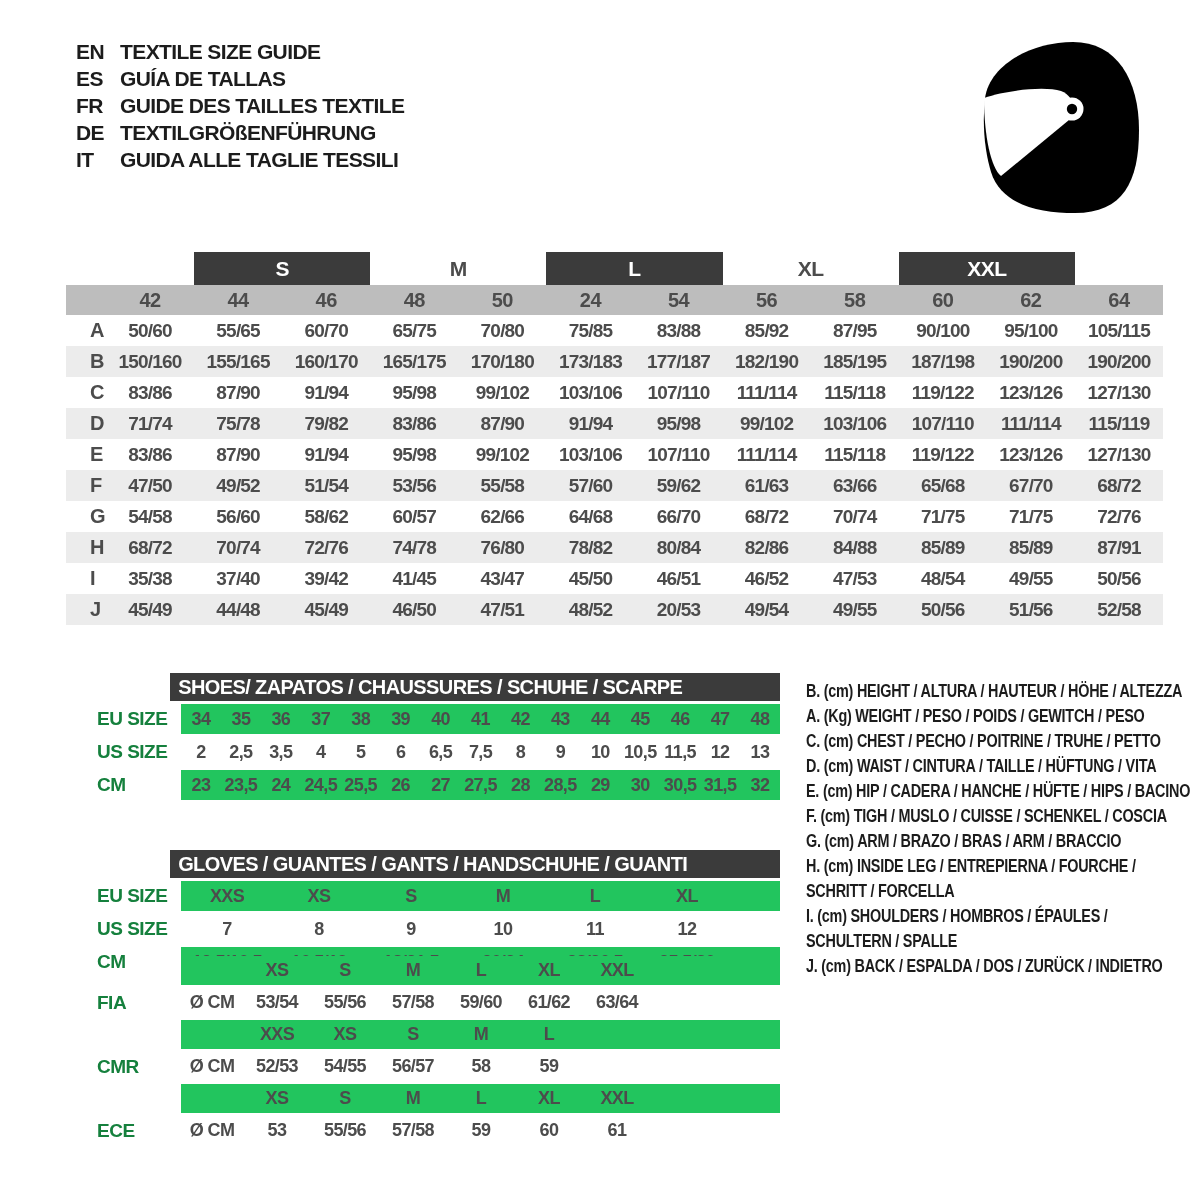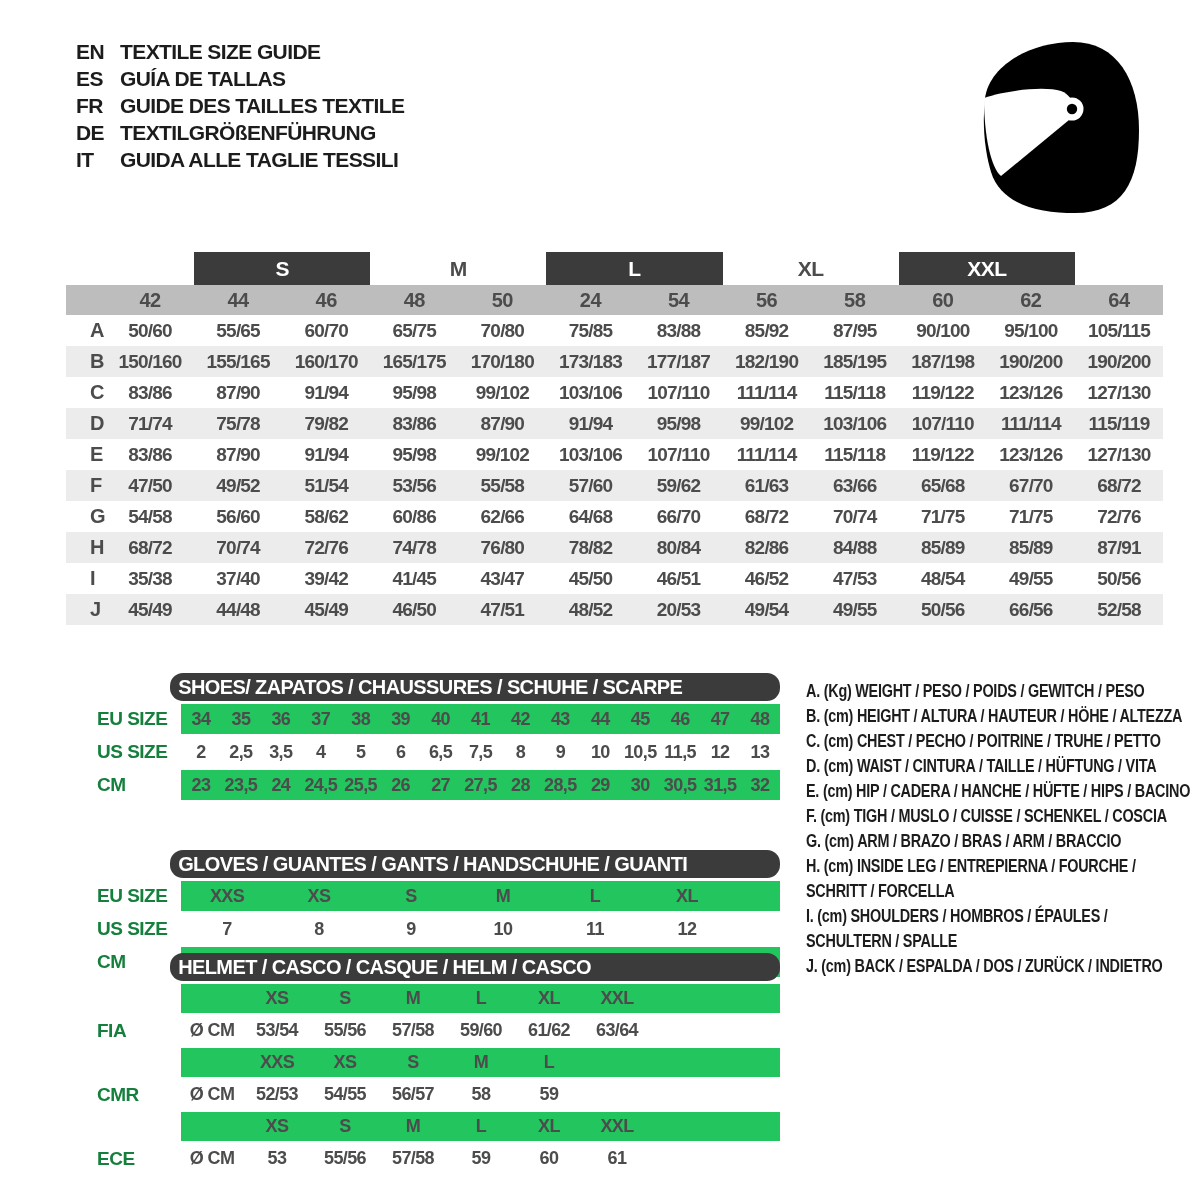--- a/index.html
+++ b/index.html
@@ -33,21 +33,21 @@
 
   
   .section { position: absolute; left: 66px; width: 714px; }
   .shoes-section  { top: 673px; }
   .gloves-section { top: 806px; margin-top: 44px; }
   .helmet-section { top: 953px; }
   .sg-row { display: flex; margin-bottom: 3px; align-items: stretch; }
   .row-label { width: 115px; display: flex; align-items: center; font-weight: 700; font-size: 19px;
       color: #15803d; letter-spacing: -0.5px; padding-left: 31px; white-space: nowrap; }
   .section-bar { width: 699px; height: 28px; background: #3b3b3b; color: #ffffff;
-      display: flex; align-items: center; padding-left: 8px; overflow: hidden; border-radius: 13px; }
+      display: flex; align-items: center; padding-left: 8px; overflow: hidden; }
   .bar-text { font-weight: 700; font-size: 20px; letter-spacing: -0.6px; white-space: nowrap; }
   .row-content { width: 599px; height: 30px; display: grid; align-items: center; }
   .helmet-section .row-content { height: 29px; }
   .row-content.shaded { background: #22c55e; }
   .shoes-section  .row-content { grid-template-columns: repeat(15, 1fr); }
   .gloves-section .row-content { grid-template-columns: repeat(6, 92px) 1fr; }
   .helmet-section .row-content { grid-template-columns: 62px repeat(6, 68px) 1fr; }
   .cell { text-align: center; font-weight: 700; font-size: 18px; color: #4c4c4c;
       letter-spacing: -0.6px; white-space: nowrap; }
 
@@ -203,21 +203,21 @@
         <div class="val-cell">63/66</div>
         <div class="val-cell">65/68</div>
         <div class="val-cell">67/70</div>
         <div class="val-cell">68/72</div>
       </div>
       <div class="data-row">
         <div class="row-letter">G</div>
         <div class="val-cell">54/58</div>
         <div class="val-cell">56/60</div>
         <div class="val-cell">58/62</div>
-        <div class="val-cell">60/86</div>
+        <div class="val-cell">60/57</div>
         <div class="val-cell">62/66</div>
         <div class="val-cell">64/68</div>
         <div class="val-cell">66/70</div>
         <div class="val-cell">68/72</div>
         <div class="val-cell">70/74</div>
         <div class="val-cell">71/75</div>
         <div class="val-cell">71/75</div>
         <div class="val-cell">72/76</div>
       </div>
       <div class="data-row alt">
@@ -255,21 +255,21 @@
         <div class="val-cell">45/49</div>
         <div class="val-cell">44/48</div>
         <div class="val-cell">45/49</div>
         <div class="val-cell">46/50</div>
         <div class="val-cell">47/51</div>
         <div class="val-cell">48/52</div>
         <div class="val-cell">20/53</div>
         <div class="val-cell">49/54</div>
         <div class="val-cell">49/55</div>
         <div class="val-cell">50/56</div>
-        <div class="val-cell">66/56</div>
+        <div class="val-cell">51/56</div>
         <div class="val-cell">52/58</div>
       </div>
     </div>
 </div>
 
 <div class="section shoes-section">
     <div class="sg-row">
       <div class="row-label"></div>
       <div class="section-bar">
         <div class="bar-text">SHOES/ ZAPATOS / CHAUSSURES / SCHUHE / SCARPE</div>
@@ -375,23 +375,20 @@
         <div class="cell">20/24</div>
         <div class="cell">23/26,5</div>
         <div class="cell">25,5/30</div>
       </div>
     </div>
   </div>
 
 <div class="section helmet-section">
     <div class="sg-row">
       <div class="row-label"></div>
-      <div class="section-bar">
-        <div class="bar-text">HELMET / CASCO / CASQUE / HELM / CASCO</div>
-      </div>
     </div>
     <div class="sg-row">
       <div class="row-label"></div>
       <div class="row-content shaded">
         <div class="cell"></div>
         <div class="cell">XS</div>
         <div class="cell">S</div>
         <div class="cell">M</div>
         <div class="cell">L</div>
         <div class="cell">XL</div>
@@ -453,24 +450,24 @@
         <div class="cell">57/58</div>
         <div class="cell">59</div>
         <div class="cell">60</div>
         <div class="cell">61</div>
       </div>
     </div>
   </div>
 
 <div class="legend">
     <div class="legend-item">
+      <div class="legend-line">B. (cm) HEIGHT / ALTURA / HAUTEUR / HÖHE / ALTEZZA</div>
+    </div>
+    <div class="legend-item">
       <div class="legend-line">A. (Kg) WEIGHT / PESO / POIDS / GEWITCH / PESO</div>
-    </div>
-    <div class="legend-item">
-      <div class="legend-line">B. (cm) HEIGHT / ALTURA / HAUTEUR / HÖHE / ALTEZZA</div>
     </div>
     <div class="legend-item">
       <div class="legend-line">C. (cm) CHEST / PECHO / POITRINE / TRUHE / PETTO</div>
     </div>
     <div class="legend-item">
       <div class="legend-line">D. (cm) WAIST / CINTURA / TAILLE / HÜFTUNG / VITA</div>
     </div>
     <div class="legend-item">
       <div class="legend-line">E. (cm) HIP / CADERA / HANCHE / HÜFTE / HIPS / BACINO</div>
     </div>

